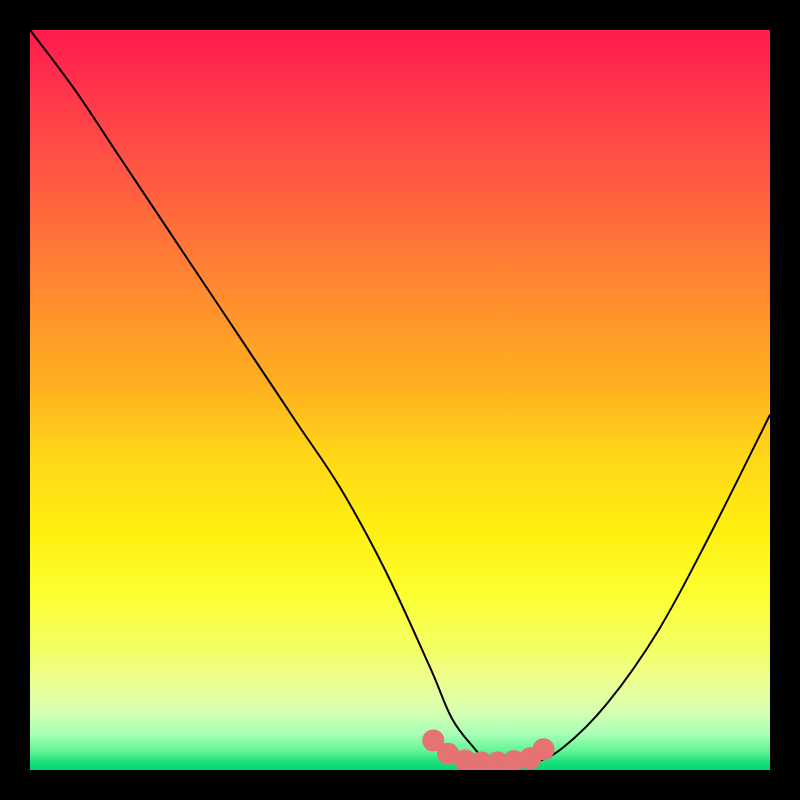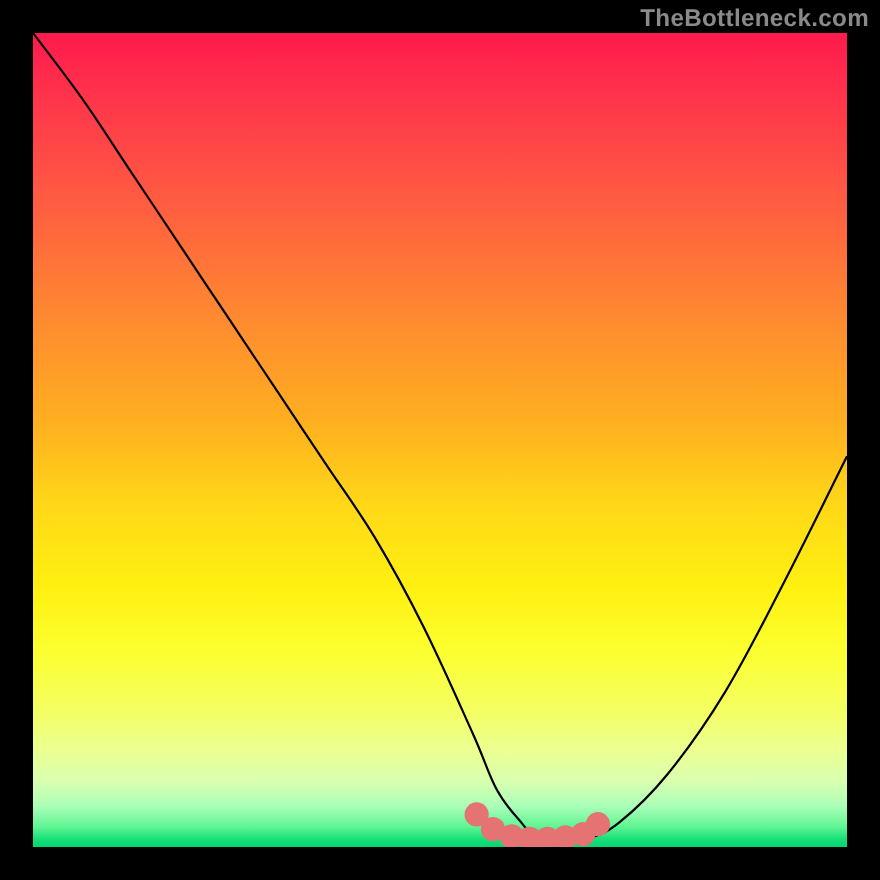--- a/index.html
+++ b/index.html
@@ -57,21 +57,20 @@
     font-size: 22px;
     font-weight: 600;
     color: #8a8a8a;
     letter-spacing: 0.3px;
   }
 </style>
 </head>
 <body>
 
 <div class="frame">
-  <div class="watermark">TheBottleneck.com</div>
 
   <div class="plot">
     <svg class="curve" viewBox="0 0 740 740">
       <g>
         <path id="curve-path" fill="none" stroke="#000" stroke-width="2" d="M 0,0 C 7.991999999999999,10.655999999999988 28.416,36.55599999999992 44.4,59.19999999999993 C 60.384,81.84399999999994 72.816,101.82400000000007 88.8,125.80000000000007 C 104.78399999999999,149.77600000000007 117.216,168.42399999999998 133.2,192.39999999999998 C 149.184,216.37599999999998 161.61599999999999,235.024 177.6,259 C 193.584,282.976 206.016,301.62399999999997 222,325.59999999999997 C 237.984,349.57599999999996 250.41599999999997,368.22400000000005 266.4,392.20000000000005 C 282.38399999999996,416.17600000000004 294.81600000000003,432.16 310.8,458.8 C 326.784,485.44 339.216,508.232 355.2,540.2 C 371.18399999999997,572.168 387.612,609.76 399.6,636.4 C 411.588,663.04 413.80799999999994,673.548 421.79999999999995,688.2 C 429.792,702.8520000000001 437.34,709.808 444,717.8 C 450.66,725.7919999999999 452.14,729.936 458.8,732.6 C 465.46000000000004,735.264 473.008,732.6 481,732.6 C 488.992,732.6 493.87600000000003,735.264 503.20000000000005,732.6 C 512.524,729.936 519.4799999999999,728.456 532.8,717.8 C 546.12,707.1439999999999 559.884,694.712 577.2,673.4 C 594.5160000000001,652.088 610.352,630.036 629,599.4 C 647.648,568.764 660.82,541.828 680.8000000000001,503.2 C 700.7800000000001,464.572 729.344,406.112 740,384.8"></path>
       </g>
       <g id="dots">
           <circle cx="403.3" cy="710.4" r="11" fill="#e57373"></circle>
           <circle cx="418.09999999999997" cy="723.72" r="11" fill="#e57373"></circle>
           <circle cx="435.11999999999995" cy="730.38" r="11" fill="#e57373"></circle>

